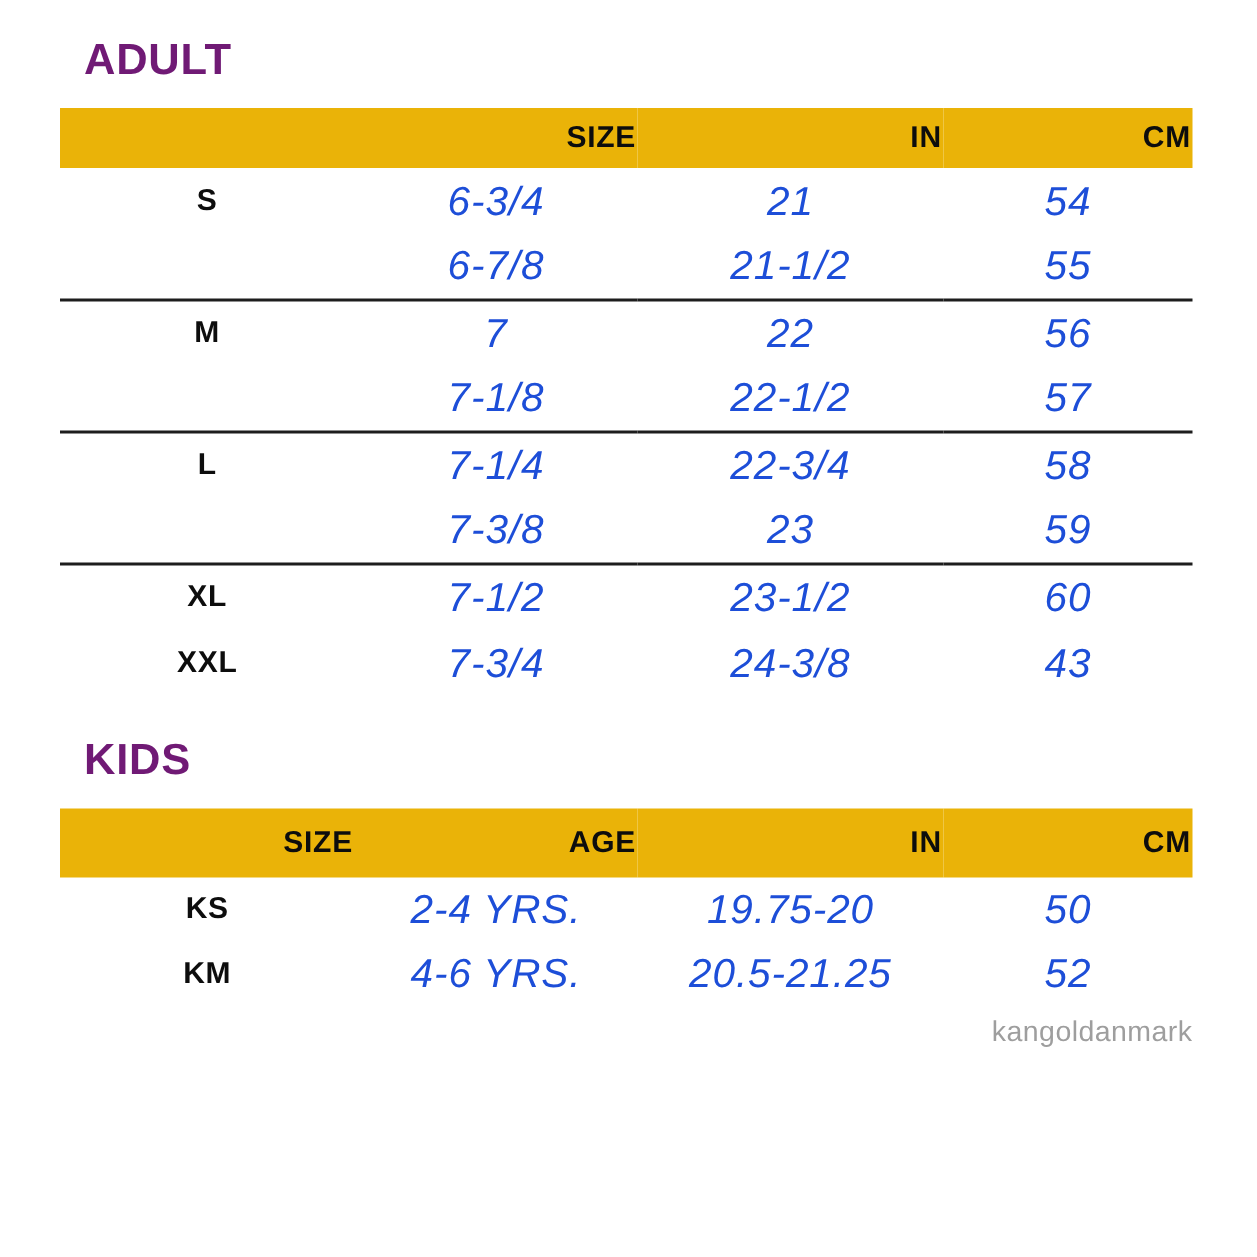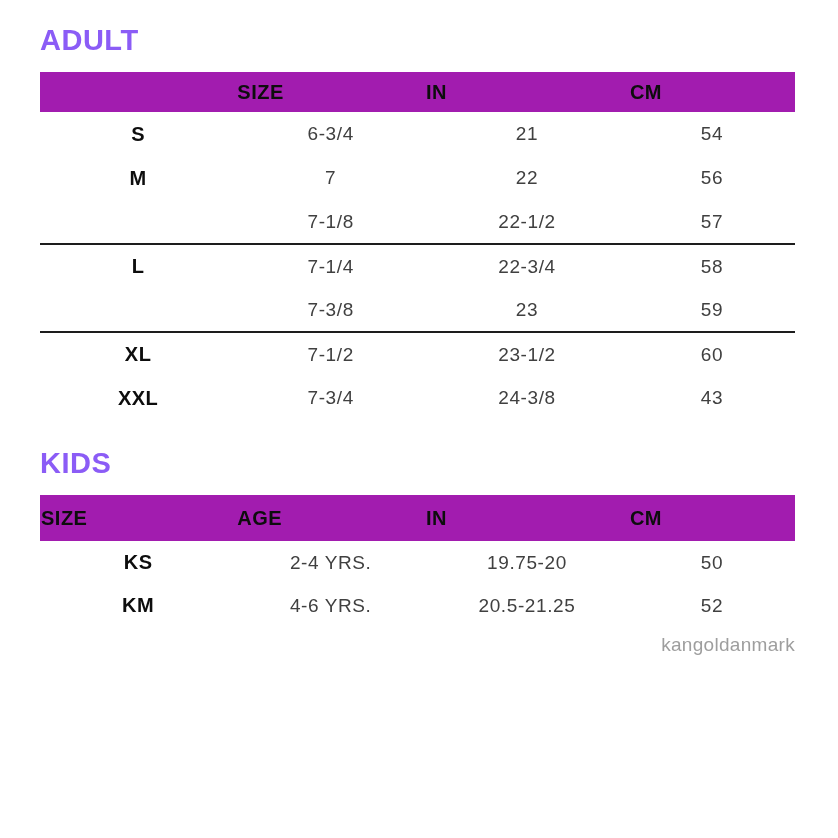--- a/index.html
+++ b/index.html
@@ -11,67 +11,68 @@
     font-family: "Liberation Sans", sans-serif;
     color: #0d0d0d;
     overflow: hidden;
   }
   .page { padding: 24px 43px 0 40px; }
 
   .section-title {
     font-size: 29px;
     font-weight: 800;
     letter-spacing: 0.5px;
-    color: #8b5cf6;
-    margin: 0 0 15px 0;
+    color: #701a75;
+    margin: 0 0 15px 16px;
     line-height: 33px;
   }
   .section-title.kids { margin-top: 27px; }
 
   table {
     width: 100%;
     border-collapse: collapse;
     table-layout: fixed;
   }
   col.c1 { width: 26%; }
   col.c2 { width: 25%; }
   col.c3 { width: 27%; }
   col.c4 { width: 22%; }
 
   thead th {
-    background: #a21caf;
+    background: #eab308;
     height: 40px;
     font-size: 20px;
     font-weight: 800;
     letter-spacing: 0.5px;
     color: #0d0d0d;
-    text-align: left;
+    text-align: right;
     vertical-align: middle;
   }
   .kids-table thead th { height: 46px; }
 
   tbody th, tbody td {
     height: 44px;
     text-align: center;
     vertical-align: middle;
     padding: 0;
   }
   .kids-table tbody th, .kids-table tbody td { height: 43px; }
 
   tbody th.size-label {
     font-size: 20px;
     font-weight: 800;
     letter-spacing: 0.5px;
     color: #0d0d0d;
   }
   tbody td {
-    font-size: 19px;
+    font-size: 27px;
     font-weight: 400;
     letter-spacing: 0.6px;
-    color: #404040;
+    color: #1d4ed8;
+    font-style: italic;
   }
   tr.group-end { border-bottom: 2px solid #1d1d1d; }
 
   .footer-brand {
     margin-top: 7px;
     text-align: right;
     font-size: 19px;
     letter-spacing: 0.3px;
     color: #9e9e9e;
   }
@@ -97,20 +98,26 @@
         <th>IN</th>
         <th>CM</th>
       </tr>
     </thead>
     <tbody>
       <tr>
         <th class="size-label">S</th>
         <td>6-3/4</td>
         <td>21</td>
         <td>54</td>
+      </tr>
+      <tr class="group-end">
+        <th class="size-label"></th>
+        <td>6-7/8</td>
+        <td>21-1/2</td>
+        <td>55</td>
       </tr>
 
       <tr>
         <th class="size-label">M</th>
         <td>7</td>
         <td>22</td>
         <td>56</td>
       </tr>
       <tr class="group-end">
         <th class="size-label"></th>

